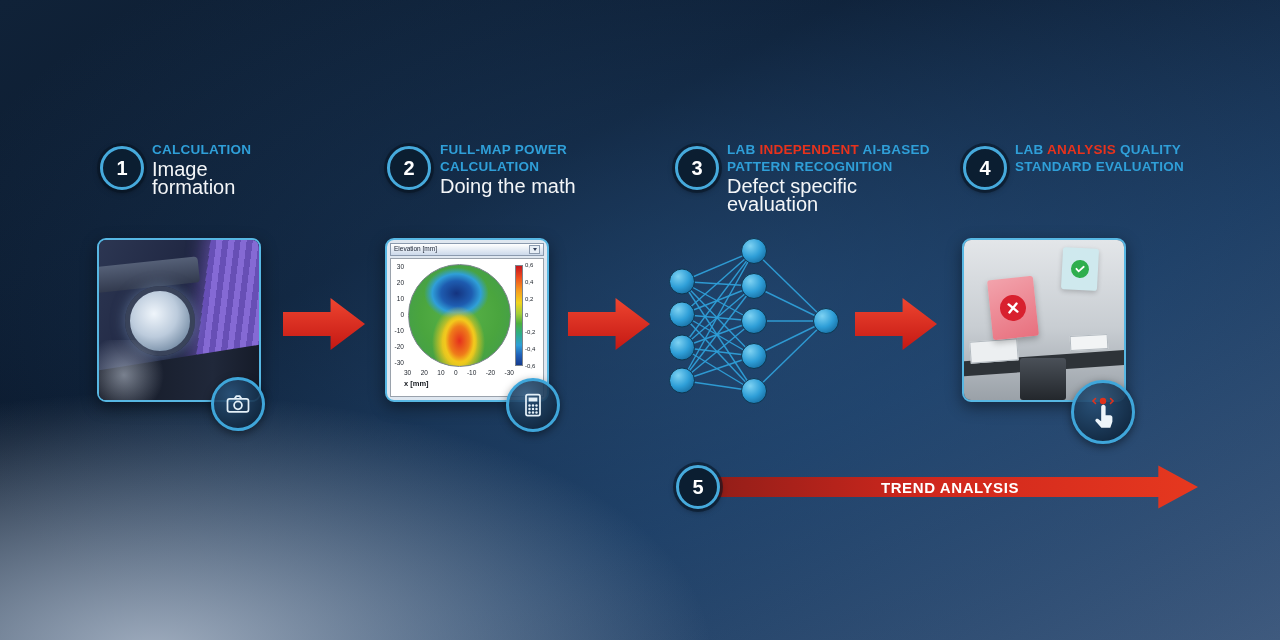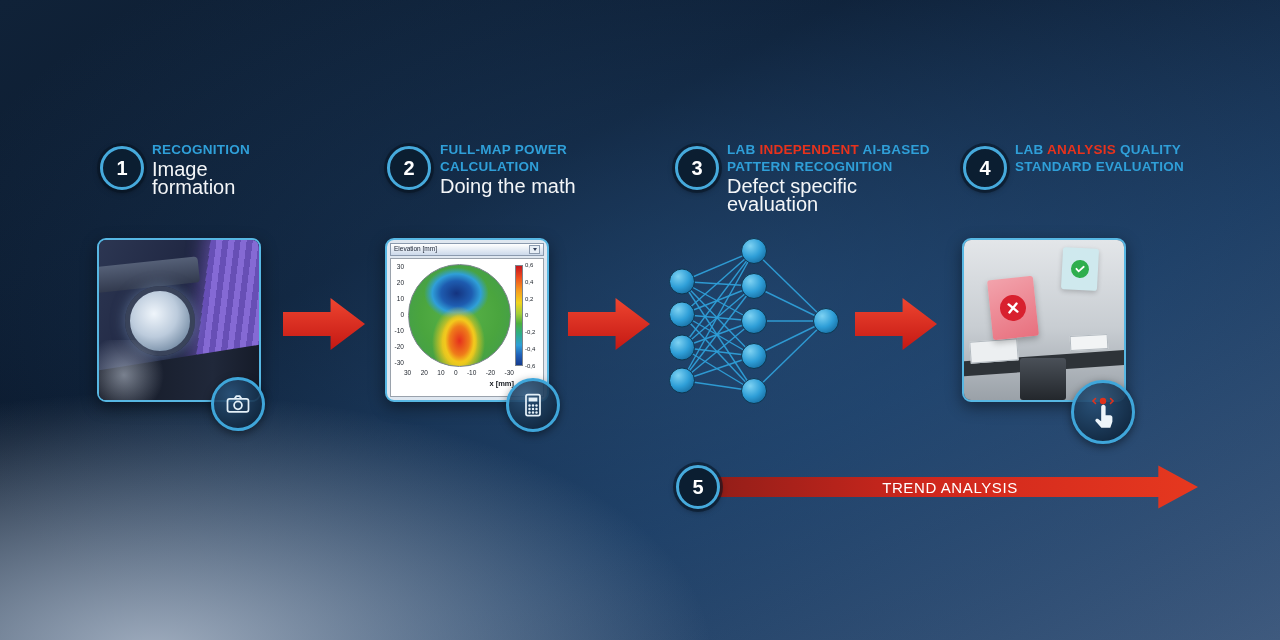--- a/index.html
+++ b/index.html
@@ -36,21 +36,21 @@
     clip-path:polygon(0 27%,58% 27%,58% 0,100% 50%,58% 100%,58% 73%,0 73%);
     z-index:2;
   }
   .arr1{left:283px}.arr2{left:568px}.arr3{left:855px}
   .trend-arrow{
     position:absolute;left:702px;top:464px;width:496px;height:46px;
     background:linear-gradient(90deg,#8f1d18,#cf271d 45%,#e6381f);
     clip-path:polygon(0 28%,92% 28%,92% 3%,100% 50%,92% 97%,92% 72%,0 72%);
     display:flex;align-items:center;justify-content:center;z-index:4;
   }
-  .trend-arrow span{color:#fff;font-weight:400;font-size:15px;letter-spacing:.6px;}
+  .trend-arrow span{color:#fff;font-weight:700;font-size:15px;letter-spacing:.6px;}
   
   .photo-frame{
     position:absolute;width:160px;height:160px;border-radius:9px;
     border:2px solid #57b7e3;overflow:hidden;z-index:3;
     box-shadow:0 5px 16px rgba(0,0,0,.45);
   }
   .photo1{left:97px;top:238px}.photo2{left:385px;top:238px;background:#dfe7f0}.photo4{left:962px;top:238px}
   
   .p1-bg{position:absolute;inset:0;background:linear-gradient(115deg,#2c3652 0%,#1e2540 50%,#171c30 100%);}
   .p1-panel{position:absolute;right:-14px;top:-8px;width:74px;height:130%;transform:rotate(7deg);
@@ -70,21 +70,21 @@
     display:flex;align-items:center;justify-content:space-between;padding:0 3px;box-sizing:border-box;}
   .c-title{font-size:6.5px;color:#1a2333;line-height:1;}
   .c-dropdown{width:11px;height:9px;background:#e7eef6;border:1px solid #8b9aae;box-sizing:border-box;
     display:flex;align-items:center;justify-content:center;}
   .c-dropdown::after{content:"";border-left:2.5px solid transparent;border-right:2.5px solid transparent;border-top:3.5px solid #33405a;}
   .c-plot{position:absolute;left:3px;top:18px;right:3px;bottom:3px;background:#fff;border:1px solid #9aa2ac;box-sizing:border-box;}
   .c-yticks{position:absolute;left:0;top:5px;width:14px;height:103px;display:flex;flex-direction:column;
     justify-content:space-between;align-items:flex-end;font-size:6.5px;color:#20262e;line-height:1;padding-right:1px;box-sizing:border-box;}
   .c-xticks{position:absolute;left:13px;top:111px;width:110px;display:flex;justify-content:space-between;
     font-size:6.5px;color:#20262e;line-height:1;}
-  .c-xlabel{position:absolute;left:13px;top:120px;width:110px;text-align:right;font-size:7.5px;font-weight:700;color:#14181e;}
+  .c-xlabel{position:absolute;left:13px;top:120px;width:110px;text-align:left;font-size:7.5px;font-weight:700;color:#14181e;}
   .heatmap-circle{position:absolute;left:17px;top:5px;width:103px;height:103px;border-radius:50%;
     border:1px solid #7c848c;box-sizing:border-box;
     background:
       radial-gradient(ellipse 23% 34% at 50% 75%, #e5301d 0%, #ef7b1a 42%, #f2c91d 62%, rgba(242,201,29,0) 78%),
       radial-gradient(ellipse 32% 44% at 49% 77%, rgba(242,201,29,.9) 50%, rgba(140,198,63,0) 82%),
       radial-gradient(ellipse 40% 32% at 47% 28%, #14337f 0%, #1e5cb0 38%, #2f9fd8 60%, rgba(79,182,110,0) 80%),
       radial-gradient(circle at 50% 50%, #5ab348 0%, #4aa53e 55%, #3f9a52 100%);}
   .c-colorbar{position:absolute;left:124px;top:6px;width:8px;height:101px;border:1px solid #7c848c;box-sizing:border-box;
     background:linear-gradient(180deg,#c8161d 0%,#ef4f1e 12%,#f79d1e 25%,#f2d41e 37%,#a7cf38 48%,#4caf3f 58%,#2fae84 68%,#2f9fd8 80%,#2060b8 90%,#143b8f 100%);}
   .c-cbticks{position:absolute;left:134px;top:3px;width:16px;height:107px;display:flex;flex-direction:column;
@@ -133,21 +133,21 @@
       <span>3</span>
     </div>
   <div class="num-circle num4">
       <span>4</span>
     </div>
   <div class="num-circle num5">
       <span>5</span>
     </div>
 
   <div class="titles titles1">
-    <div class="title"><span class="hl-blue">RECOGNITION</span></div>
+    <div class="title"><span class="hl-blue">CALCULATION</span></div>
     <div class="subtitle">Image formation</div>
   </div>
   <div class="titles titles2">
     <div class="title"><span class="hl-blue">FULL-MAP POWER CALCULATION</span></div>
     <div class="subtitle">Doing the math</div>
   </div>
   <div class="titles titles3">
     <div class="title"><span class="hl-blue">LAB </span><span class="hl-red">INDEPENDENT</span><span class="hl-blue"> AI-BASED PATTERN RECOGNITION</span></div>
     <div class="subtitle">Defect specific evaluation</div>
   </div>

